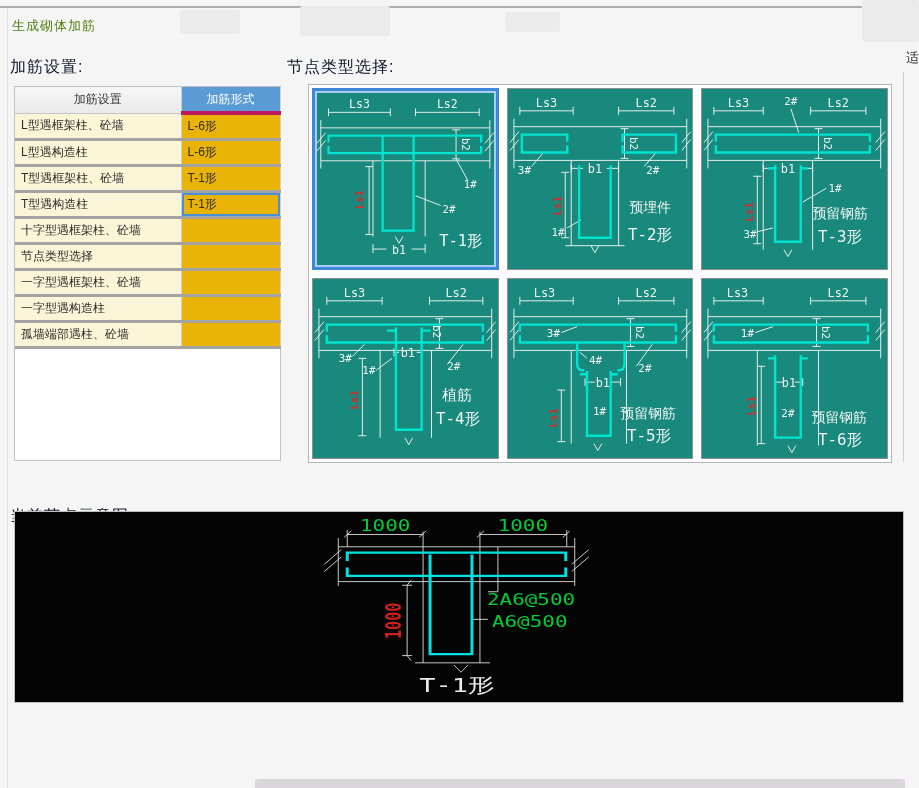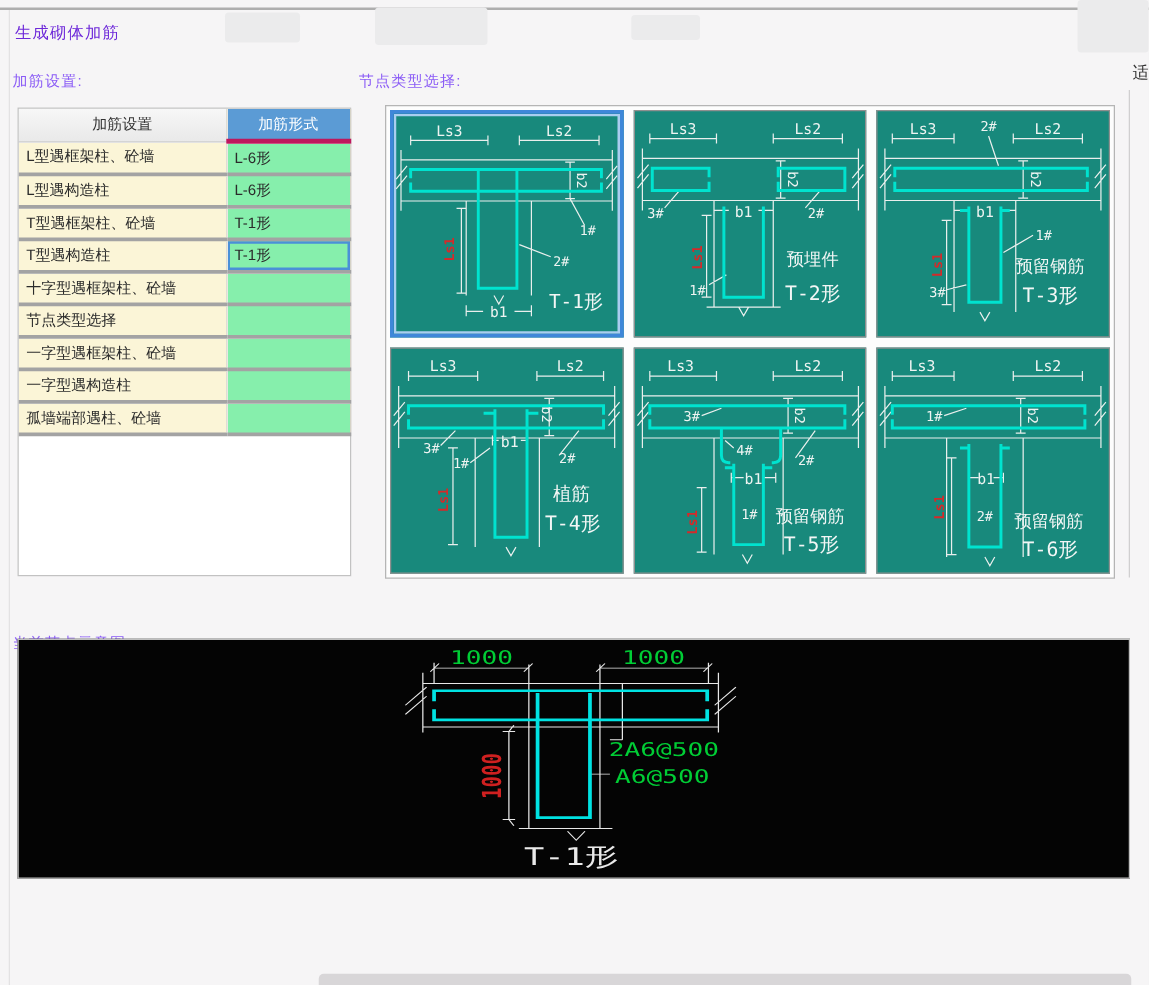--- a/index.html
+++ b/index.html
@@ -2,37 +2,37 @@
 <html><head>
 <meta charset="utf-8">
 <style>
   html,body{margin:0;padding:0;width:919px;height:788px;background:#f4f3f4;overflow:hidden;
     font-family:"Liberation Sans",sans-serif;-webkit-font-smoothing:antialiased;}
   .abs{position:absolute;}
   #stage{position:relative;width:919px;height:788px;background:#f6f5f6;}
   #topline{left:0;top:6px;width:919px;height:2px;background:#aeaeae;}
   #leftline{left:7px;top:8px;width:1px;height:780px;background:#e3e2e3;}
   .ghost{position:absolute;background:#ebebec;border-radius:3px;}
-  #dlg-title{left:12px;top:17px;font-size:13px;color:#6d28d9;letter-spacing:1px;}
-  .section-label{font-size:12px;color:#8b5cf6;letter-spacing:1px;}
+  #dlg-title{left:12px;top:17px;font-size:13px;color:#4d7c0f;letter-spacing:1px;}
+  .section-label{font-size:16px;color:#0f172a;letter-spacing:1px;}
   #lbl-settings{left:10px;top:57px;}
   #lbl-nodetype{left:287px;top:57px;}
   #lbl-preview{left:10px;top:506px;}
 
   
   #left-panel{left:14px;top:86px;width:267px;height:375px;background:#fff;border:1px solid #c2c2c2;box-sizing:border-box;}
   table{border-collapse:collapse;width:100%;table-layout:fixed;}
   th,td{height:26px;font-size:12px;padding:0 0 0 6px;box-sizing:border-box;
     border-right:1px solid #d5d2c6;border-bottom:3px solid #a3a3a3;overflow:hidden;white-space:nowrap;}
   th{padding:0;text-align:center;font-weight:normal;}
   col.c1{width:166px;} col.c2{width:99px;}
   th.th-cond{background:linear-gradient(#f7f7f7,#e9e9e9);color:#333;border-bottom:1px solid #c6c6c6;}
   th.th-form{background:#5b9bd5;color:#fff;border-bottom:4px solid #be185d;}
   td.cond{background:#fbf5d7;color:#2b2b2b;}
-  td.form{background:#86efac;color:#2b2b2b;}
+  td.form{background:#eab308;color:#2b2b2b;}
   td.form.sel{box-shadow:inset 0 0 0 2px #4a90d8;}
 
   
   #tiles-panel{left:288px;top:84px;width:584px;height:379px;background:#fdfdfd;border:1px solid #b5b5b5;
     box-sizing:border-box;display:grid;grid-template-columns:repeat(3,1fr);grid-template-rows:repeat(2,1fr);
     gap:8px;padding:3px;margin-left:20px;}
   .tile{background:#18897c;border:1px solid #8f8f8f;box-sizing:border-box;position:relative;cursor:pointer;}
   .tile.selected{border:3px solid #3f87d9;box-shadow:inset 0 0 0 2px #a9cdf0;}
   .tile svg{width:100%;height:100%;display:block;}
 

